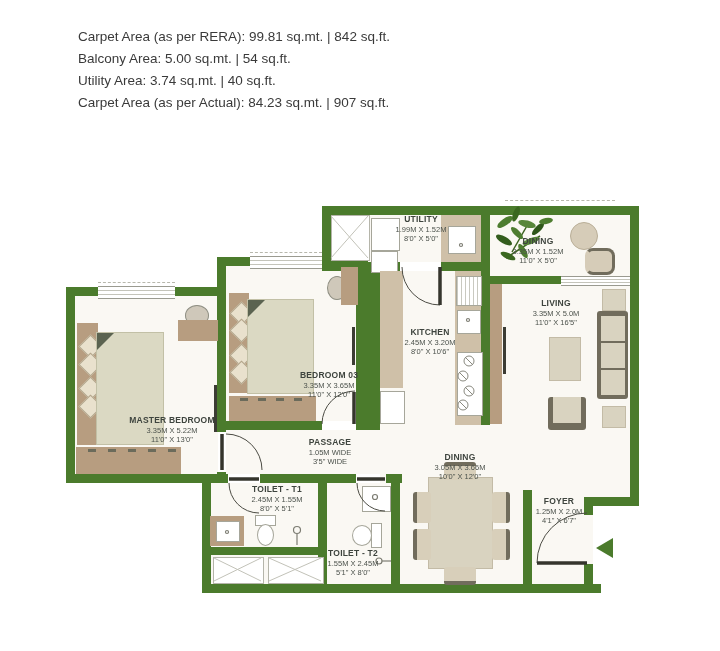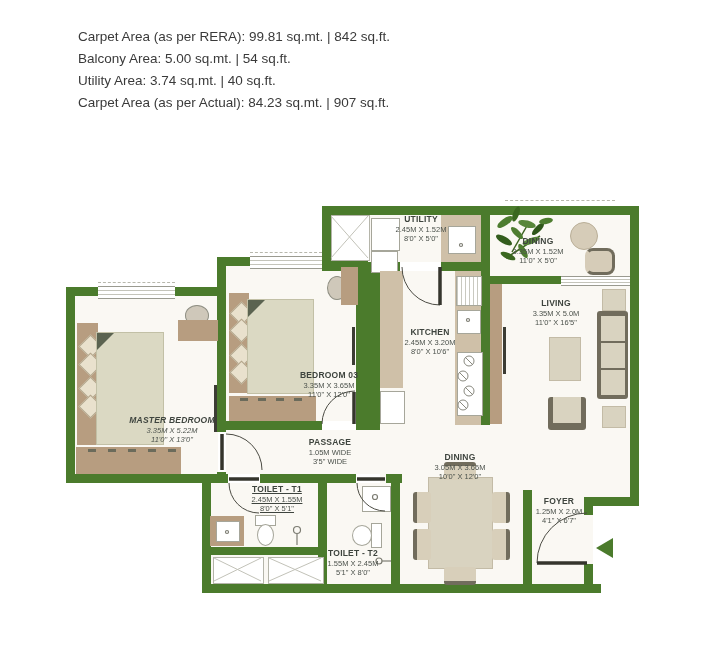--- a/index.html
+++ b/index.html
@@ -251,21 +251,21 @@
         <ellipse cx="523" cy="251" rx="8" ry="3" fill="#4e7d30" transform="rotate(60 523 251)"></ellipse>
         <ellipse cx="538" cy="229" rx="8" ry="3" fill="#2f571a" transform="rotate(-45 538 229)"></ellipse>
         <ellipse cx="546" cy="221" rx="7" ry="3" fill="#4e7d30" transform="rotate(-10 546 221)"></ellipse>
       </g>
 
       <polygon points="613,538 596,548 613,558" fill="#4b7b2c"></polygon>
     </svg>
 
     <div class="rlbl" style="left:421px;top:215px;">
       <b>UTILITY</b>
-      <span>2.45M X 1.52M</span>
+      <span>1.99M X 1.52M</span>
       <span>8'0" X 5'0"</span>
     </div>
     <div class="rlbl" style="left:538px;top:237px;">
       <b>DINING</b>
       <span>3.35M X 1.52M</span>
       <span>11'0" X 5'0"</span>
     </div>
     <div class="rlbl" style="left:556px;top:299px;">
       <b>LIVING</b>
       <span>3.35M X 5.0M</span>
@@ -274,31 +274,31 @@
     <div class="rlbl" style="left:430px;top:328px;">
       <b>KITCHEN</b>
       <span>2.45M X 3.20M</span>
       <span>8'0" X 10'6"</span>
     </div>
     <div class="rlbl" style="left:329px;top:371px;">
       <b>BEDROOM 03</b>
       <span>3.35M X 3.65M</span>
       <span>11'0" X 12'0"</span>
     </div>
-    <div class="rlbl" style="left:172px;top:416px;font-style:italic;">
+    <div class="rlbl" style="left:172px;top:416px;">
       <b>MASTER BEDROOM</b>
       <span>3.35M X 5.22M</span>
       <span>11'0" X 13'0"</span>
     </div>
     <div class="rlbl" style="left:330px;top:438px;">
       <b>PASSAGE</b>
       <span>1.05M WIDE</span>
       <span>3'5" WIDE</span>
     </div>
-    <div class="rlbl" style="left:277px;top:485px;text-decoration:underline;">
+    <div class="rlbl" style="left:277px;top:485px;">
       <b>TOILET - T1</b>
       <span>2.45M X 1.55M</span>
       <span>8'0" X 5'1"</span>
     </div>
     <div class="rlbl" style="left:353px;top:549px;">
       <b>TOILET - T2</b>
       <span>1.55M X 2.45M</span>
       <span>5'1" X 8'0"</span>
     </div>
     <div class="rlbl" style="left:460px;top:453px;">

